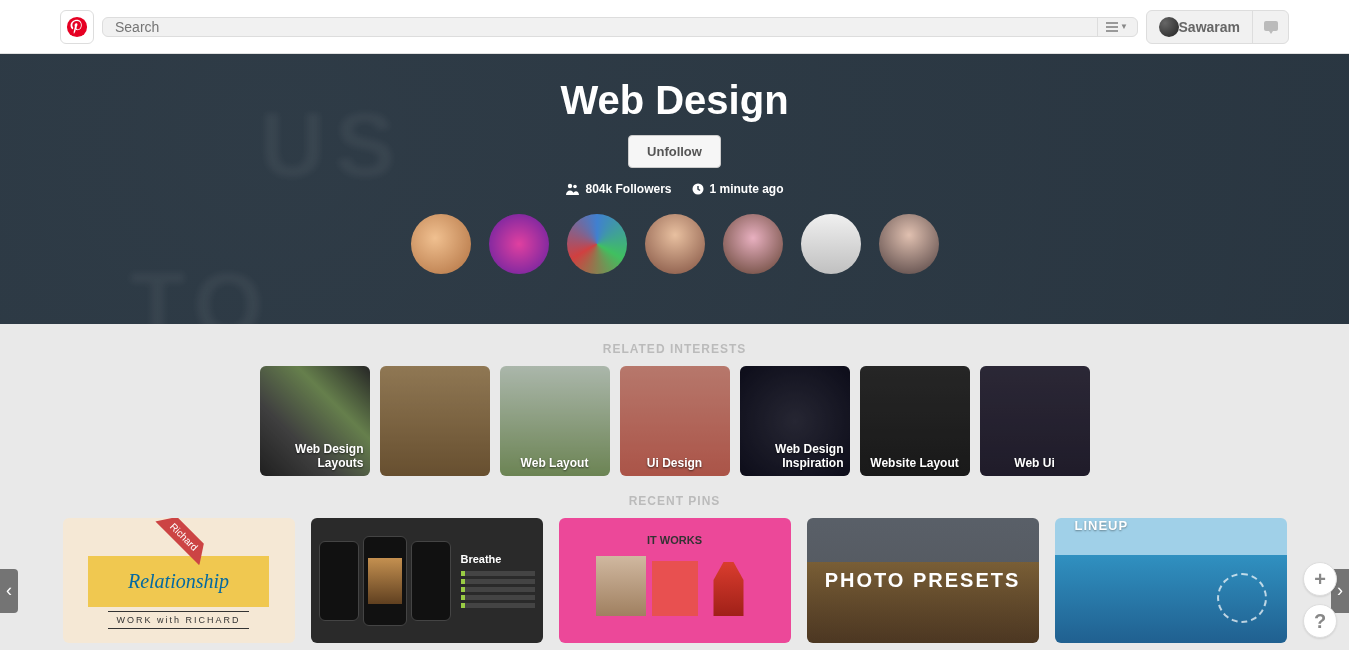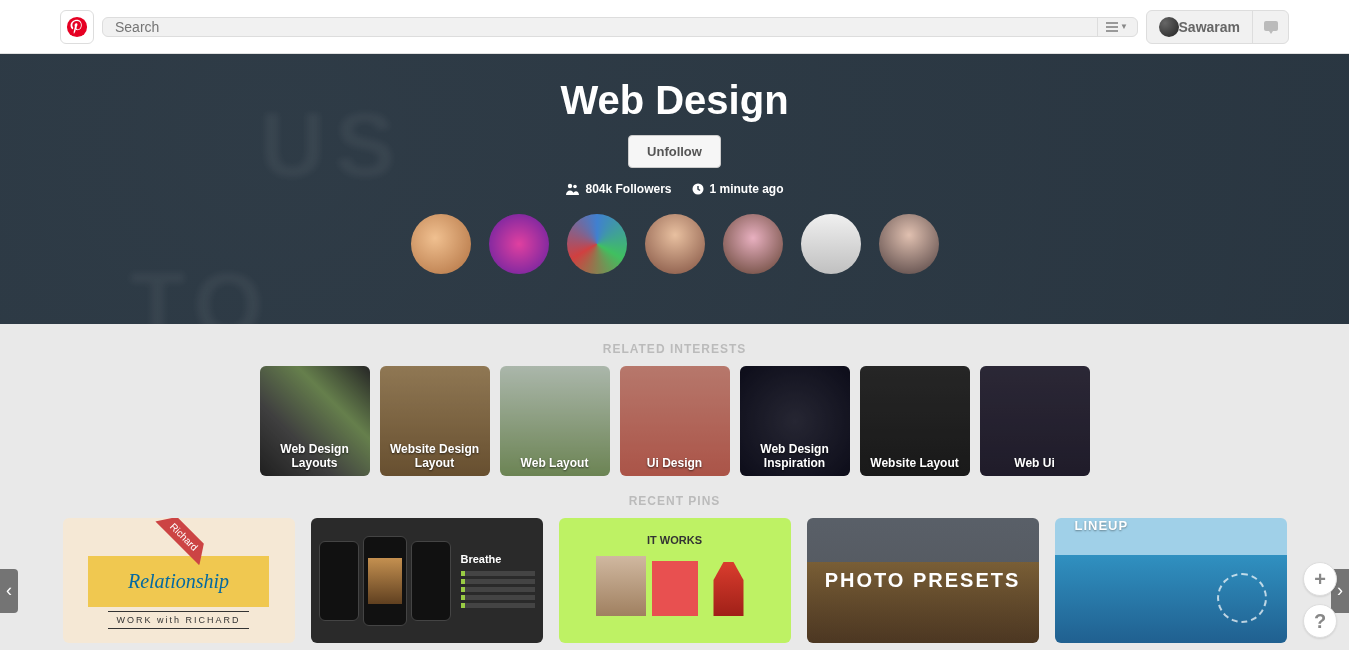--- a/index.html
+++ b/index.html
@@ -20,21 +20,21 @@
 .unfollow-btn { margin-top: 12px; background: #f6f6f6; border: 1px solid #ccc; border-radius: 4px; padding: 8px 18px; font-size: 13px; font-weight: bold; color: #555; cursor: pointer; position: relative; }
 .meta-row { margin-top: 14px; display: flex; gap: 20px; font-size: 12px; font-weight: bold; align-items: center; position: relative; }
 .meta-item { display: flex; align-items: center; gap: 6px; }
 .avatars { margin-top: 18px; display: flex; gap: 18px; position: relative; }
 .av { width: 60px; height: 60px; border-radius: 50%; }
 .section-label { text-align: center; font-size: 12px; font-weight: bold; color: #bbb; letter-spacing: 1px; padding: 18px 0 10px; }
 .interests { display: flex; gap: 10px; justify-content: center; padding: 0 60px; }
 .interest-card { width: 110px; height: 110px; border-radius: 6px; position: relative; overflow: hidden; display: flex; align-items: flex-end; justify-content: center; cursor: pointer; }
 .interest-card .bg { position: absolute; inset: 0; }
 .interest-card .ov { position: absolute; inset: 0; background: rgba(0,0,0,0.25); }
-.interest-card .lbl { position: relative; color: #fff; font-size: 12px; font-weight: bold; text-align: center; padding: 6px; text-shadow: 0 1px 2px rgba(0,0,0,0.6); margin-top: 6px; }
+.interest-card .lbl { position: relative; color: #fff; font-size: 12px; font-weight: bold; text-align: right; padding: 6px; text-shadow: 0 1px 2px rgba(0,0,0,0.6); margin-top: 6px; }
 .pins { display: flex; gap: 16px; justify-content: center; padding: 0 60px 20px; position: relative; }
 .pin { width: 232px; height: 125px; border-radius: 6px; overflow: hidden; background: #fff; cursor: pointer; position: relative; }
 .nav-arrow { position: absolute; top: 50%; transform: translateY(-50%); width: 18px; height: 44px; background: rgba(0,0,0,0.5); color: #fff; display: flex; align-items: center; justify-content: center; font-size: 18px; }
 .nav-arrow.left { left: 0; border-radius: 0 4px 4px 0; }
 .nav-arrow.right { right: 0; border-radius: 4px 0 0 4px; }
 .fabs { position: fixed; right: 12px; bottom: 12px; display: flex; flex-direction: column; gap: 8px; }
 .fab { width: 34px; height: 34px; border-radius: 50%; background: #fff; border: 1px solid #ddd; display: flex; align-items: center; justify-content: center; font-size: 20px; color: #888; font-weight: bold; cursor: pointer; box-shadow: 0 1px 2px rgba(0,0,0,0.1); }
 .pin-inner { position:absolute; inset:0; display:flex; flex-direction:column; }
 </style>
 </head>
@@ -106,21 +106,20 @@
 <div class="section-label">RELATED INTERESTS</div>
 <div class="interests" id="interests">
     <div class="interest-card">
       <div class="bg" style="background: linear-gradient(45deg, rgb(42, 42, 42), rgb(85, 85, 85), rgb(136, 170, 102), rgb(51, 51, 51));"></div>
       <div class="ov"></div>
       <div class="lbl">Web Design Layouts</div>
     </div>
     <div class="interest-card">
       <div class="bg" style="background: linear-gradient(rgb(192, 160, 112), rgb(138, 106, 64));"></div>
       <div class="ov"></div>
-      <div class="lbl">Website Design Layout</div>
     </div>
     <div class="interest-card">
       <div class="bg" style="background: linear-gradient(rgb(228, 244, 228), rgb(144, 176, 112));"></div>
       <div class="ov"></div>
       <div class="lbl">Web Layout</div>
     </div>
     <div class="interest-card">
       <div class="bg" style="background: linear-gradient(rgb(244, 160, 144), rgb(228, 112, 96));"></div>
       <div class="ov"></div>
       <div class="lbl">Ui Design</div>
@@ -167,21 +166,21 @@
           <div style="height:5px;background:#444;border-left:4px solid #9c4"></div>
           <div style="height:5px;background:#444;border-left:4px solid #9c4"></div>
           <div style="height:5px;background:#444;border-left:4px solid #9c4"></div>
           <div style="height:5px;background:#444;border-left:4px solid #9c4"></div>
           <div style="height:5px;background:#444;border-left:4px solid #9c4"></div>
         </div>
       </div>
     </div>
   </div>
 
-  <div class="pin" style="background:#bef264">
+  <div class="pin" style="background:#ec4899">
     <div class="pin-inner" style="align-items:center;padding:8px">
       <div style="font-size:11px;font-weight:bold;color:#333;margin-top:8px">IT WORKS</div>
       <div style="display:flex;gap:6px;margin-top:10px;align-items:flex-end">
         <div style="width:50px;height:60px;background:linear-gradient(#d0b8a0,#a08060)"></div>
         <div style="width:46px;height:55px;background:#e85050"></div>
         <div style="width:50px;height:60px;background:linear-gradient(#e04030,#a02018);clip-path:polygon(20% 100%,20% 40%,40% 10%,60% 10%,80% 40%,80% 100%)"></div>
       </div>
     </div>
   </div>
 

